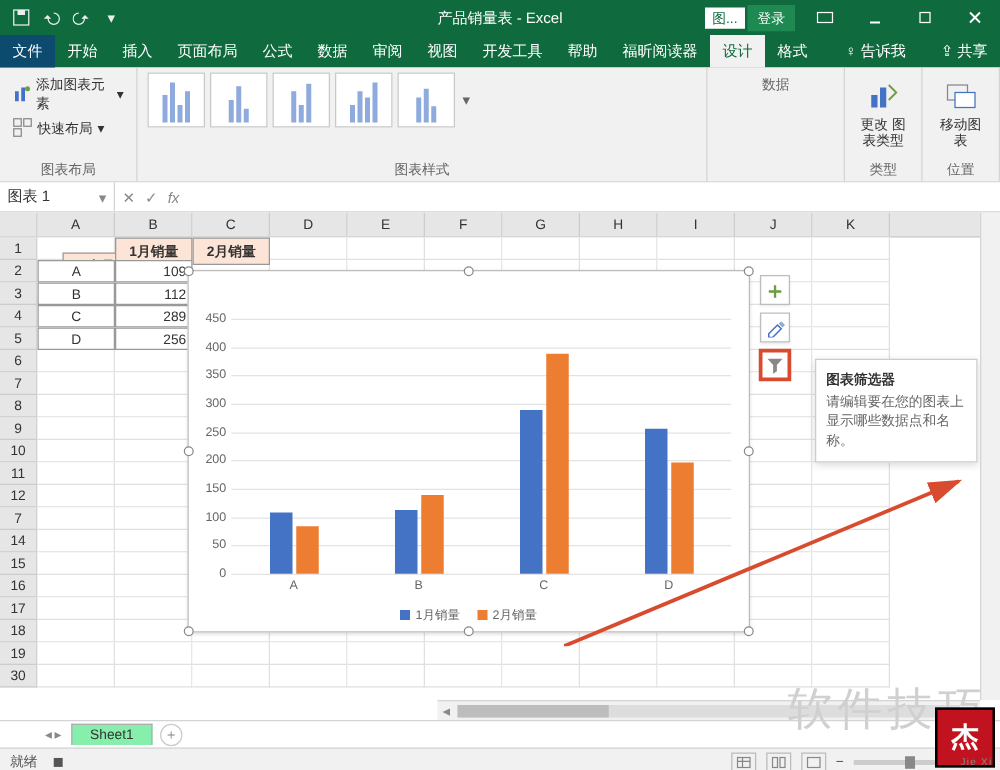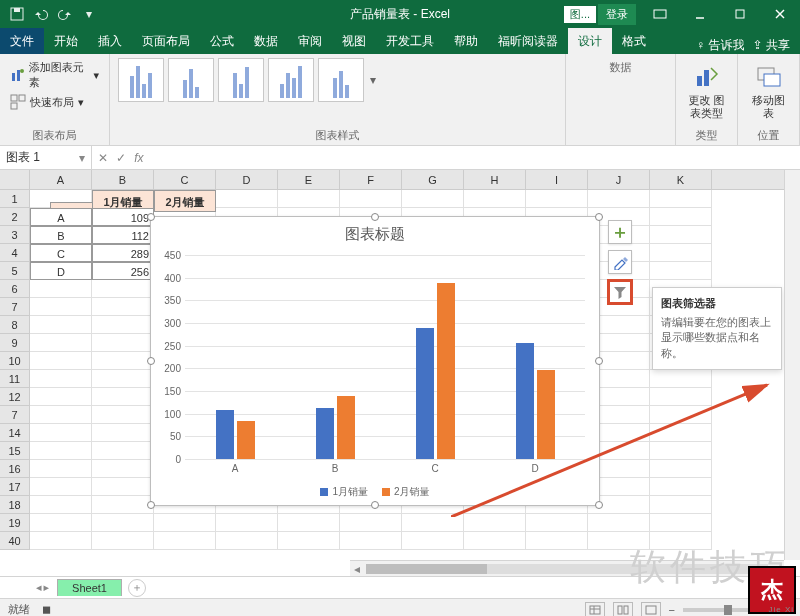--- a/index.html
+++ b/index.html
@@ -9,21 +9,21 @@
   .qat-btn{width:18px;height:18px;display:flex;align-items:center;justify-content:center;cursor:pointer;opacity:.9}
   .doc-title{position:absolute;left:50%;transform:translateX(-50%);font-size:12px}
   .winbtns{margin-left:auto;display:flex;align-items:center}
   .winbtn{width:40px;height:28px;display:flex;align-items:center;justify-content:center;cursor:pointer}
   .contextbadge{background:#fff;color:#0f6b3e;padding:1px 6px;font-size:11px;margin-right:2px}
   .login-badge{background:#1e8a52;padding:3px 8px;font-size:11px;margin-right:4px}
   .tabs{height:26px;background:#0f6b3e;display:flex;align-items:stretch;color:#fff}
   .tab{padding:0 10px;display:flex;align-items:center;font-size:12px;cursor:pointer}
   .tab.file{background:#0c4a6e}
   .tab.active{background:#f1f1f1;color:#0f6b3e}
-  .tabs-right{margin-left:auto;display:flex;align-items:flex-end;gap:8px;padding:0 10px}
+  .tabs-right{margin-left:auto;display:flex;align-items:center;gap:28px;padding:0 10px}
   .ribbon{height:92px;background:#f1f1f1;border-bottom:1px solid #d4d4d4;display:flex}
   .rgroup{border-right:1px solid #d4d4d4;padding:4px 8px 2px;display:flex;flex-direction:column;justify-content:space-between}
   .rgroup-label{text-align:center;font-size:11px;color:#666;padding-top:2px}
   .rbtn-big{display:flex;flex-direction:column;align-items:center;gap:2px;padding:2px 4px;cursor:pointer;font-size:11px;line-height:1.2;text-align:center}
   .rbtn-ico{width:32px;height:32px;display:flex;align-items:center;justify-content:center}
   .rbtn-sm{display:flex;align-items:center;gap:4px;padding:2px 2px;cursor:pointer;font-size:11px}
   .chart-style{width:46px;height:44px;border:1px solid #c8c8c8;background:#fff;cursor:pointer;display:flex;align-items:flex-end;justify-content:center;gap:2px;padding:3px}
   .csbar{width:4px;background:#8faadc}
   .namebox-row{height:24px;background:#fff;border-bottom:1px solid #d4d4d4;display:flex;align-items:stretch}
   .namebox{width:92px;border-right:1px solid #d4d4d4;padding:0 6px;display:flex;align-items:center;justify-content:space-between;font-size:12px}
@@ -270,21 +270,21 @@
       <div class="rh">10</div>
       <div class="rh">11</div>
       <div class="rh">12</div>
       <div class="rh">7</div>
       <div class="rh">14</div>
       <div class="rh">15</div>
       <div class="rh">16</div>
       <div class="rh">17</div>
       <div class="rh">18</div>
       <div class="rh">19</div>
-      <div class="rh">40</div>
+      <div class="rh">30</div>
     </div>
   <div class="cells" id="cells">
       <div class="cell" style="left: 0px; top: 0px; width: 62px;"></div>
       <div class="cell" style="left: 62px; top: 0px; width: 62px;"></div>
       <div class="cell" style="left: 124px; top: 0px; width: 62px;"></div>
       <div class="cell" style="left: 186px; top: 0px; width: 62px;"></div>
       <div class="cell" style="left: 248px; top: 0px; width: 62px;"></div>
       <div class="cell" style="left: 310px; top: 0px; width: 62px;"></div>
       <div class="cell" style="left: 372px; top: 0px; width: 62px;"></div>
       <div class="cell" style="left: 434px; top: 0px; width: 62px;"></div>
@@ -515,21 +515,20 @@
 
   <div class="chart-obj">
     <div class="sel-handle" style="left:-4px;top:-4px"></div>
       <div class="sel-handle" style="right:-4px;top:-4px"></div>
     <div class="sel-handle" style="left:-4px;bottom:-4px"></div>
       <div class="sel-handle" style="right:-4px;bottom:-4px"></div>
     <div class="sel-handle" style="left:50%;top:-4px;margin-left:-4px"></div>
       <div class="sel-handle" style="left:50%;bottom:-4px;margin-left:-4px"></div>
     <div class="sel-handle" style="top:50%;left:-4px;margin-top:-4px"></div>
       <div class="sel-handle" style="top:50%;right:-4px;margin-top:-4px"></div>
-    <div class="chart-title">图表标题</div>
     <div class="plot" id="plot">
         <div class="gline" style="top: 100%;"></div>
         <div class="ylab" style="top: 100%;">0</div>
         <div class="gline" style="top: 88.8889%;"></div>
         <div class="ylab" style="top: 88.8889%;">50</div>
         <div class="gline" style="top: 77.7778%;"></div>
         <div class="ylab" style="top: 77.7778%;">100</div>
         <div class="gline" style="top: 66.6667%;"></div>
         <div class="ylab" style="top: 66.6667%;">150</div>
         <div class="gline" style="top: 55.5556%;"></div>

